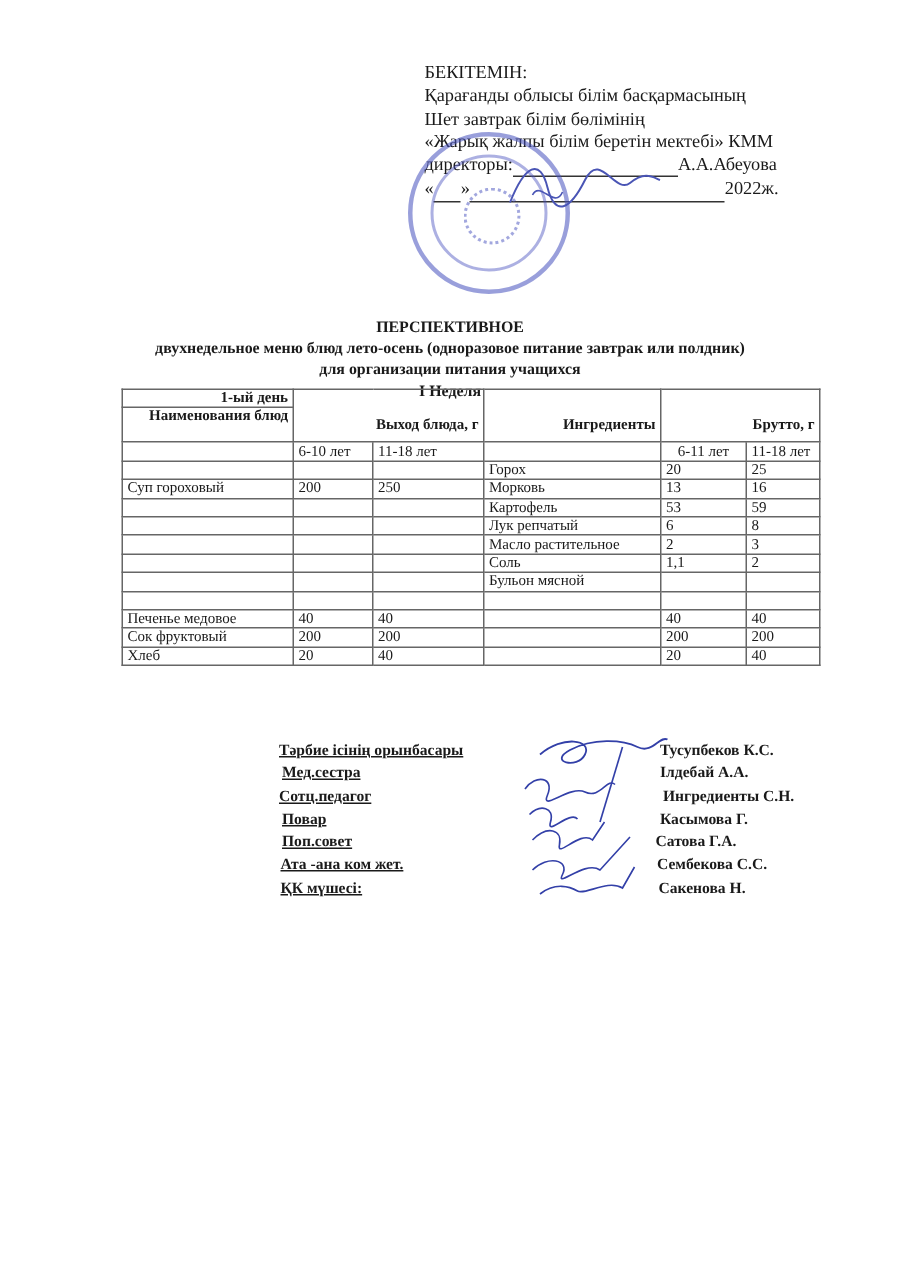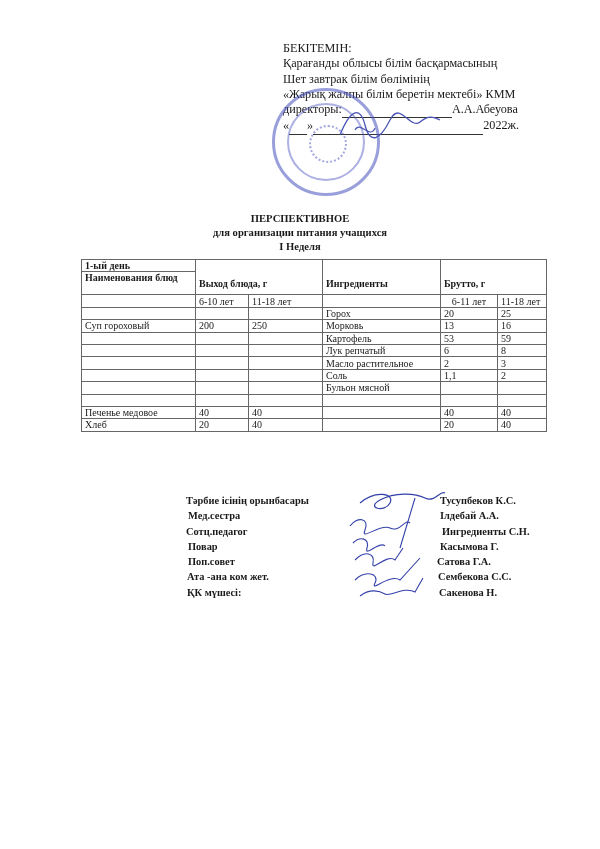--- a/index.html
+++ b/index.html
@@ -11,25 +11,25 @@
   .stamp { position:absolute; left:272px; top:88px; width:108px; height:108px; border-radius:50%;
            border:3px solid rgba(70,80,190,0.55); box-sizing:border-box; }
   .stamp::before { content:""; position:absolute; left:12px; top:12px; right:12px; bottom:12px;
            border-radius:50%; border:2px solid rgba(70,80,190,0.45); }
   .stamp::after { content:""; position:absolute; left:34px; top:34px; width:34px; height:34px;
            border-radius:50%; border:2px dotted rgba(70,80,190,0.5); }
   .sig-ink { position:absolute; pointer-events:none; }
   .titles { position:absolute; left:0; width:600px; top:184px; text-align:center; font-weight:bold; font-size:10.6px; line-height:14.2px;margin-top:28px; }
   table.menu { position:absolute; left:81px; top:259px; border-collapse:collapse; font-size:10px; }
   table.menu td { border:1px solid #666; padding:0 3px; height:11.4px; line-height:11px; white-space:nowrap; vertical-align:middle; }
-  table.menu td.h { font-weight:bold; text-align:left; font-size:10px; }
+  table.menu td.h { font-weight:bold; text-align:right; font-size:10px; }
   .c1 { width:107px; } .c2 { width:46px;margin-left:24px; } .c3 { width:67px; } .c4 { width:111px; } .c5 { width:50px;text-align:center; } .c6 { width:42px; }
   .staff { position:absolute; left:186px; top:495px; font-weight:bold; font-size:10.4px; }
   .staff .row { position:relative; height:15.3px; }
-  .staff .pos { position:absolute; white-space:nowrap; }
+  .staff .pos { position:absolute; white-space:nowrap;text-decoration:underline; }
   .staff .nm { position:absolute; white-space:nowrap; }
 </style>
 </head>
 <body>
 
 <div class="approve">
   <div>БЕКІТЕМІН:</div>
   <div>Қарағанды облысы білім басқармасының</div>
   <div>Шет завтрак білім бөлімінің</div>
   <div>«Жарық жалпы білім беретін мектебі» КММ</div>
@@ -42,20 +42,21 @@
 </div>
 
 <div class="stamp"></div>
 <svg class="sig-ink" style="left:335px;top:100px" width="110" height="50">
   <path d="M5 35 C15 10, 25 5, 30 25 S45 40, 55 20 S75 30, 85 22 S100 18, 105 20" fill="none" stroke="#4a55b5" stroke-width="1.3"></path>
   <path d="M20 30 C25 20, 35 40, 40 28" fill="none" stroke="#4a55b5" stroke-width="1.1"></path>
 </svg>
 
 <div class="titles">
   <div>ПЕРСПЕКТИВНОЕ</div>
+  <div>двухнедельное меню блюд  лето-осень (одноразовое питание завтрак или полдник)</div>
   <div>для организации питания учащихся</div>
   <div>I Неделя</div>
 </div>
 
 <table class="menu">
   <tbody>
       <tr>
     <td class="h c1">1-ый день</td>
     <td class="h" colspan="2" style="border-bottom:none"></td>
     <td class="h c4" style="border-bottom:none"></td>
@@ -139,20 +140,28 @@
         <td></td>
         <td></td>
   </tr>
   <tr>
     <td>Печенье медовое</td>
         <td>40</td>
         <td>40</td>
         <td></td>
         <td>40</td>
         <td>40</td>
+  </tr>
+  <tr>
+    <td>Сок фруктовый</td>
+        <td>200</td>
+        <td>200</td>
+        <td></td>
+        <td>200</td>
+        <td>200</td>
   </tr>
   <tr>
     <td>Хлеб</td>
         <td>20</td>
         <td>40</td>
         <td></td>
         <td>20</td>
         <td>40</td>
   </tr>
 </tbody>

